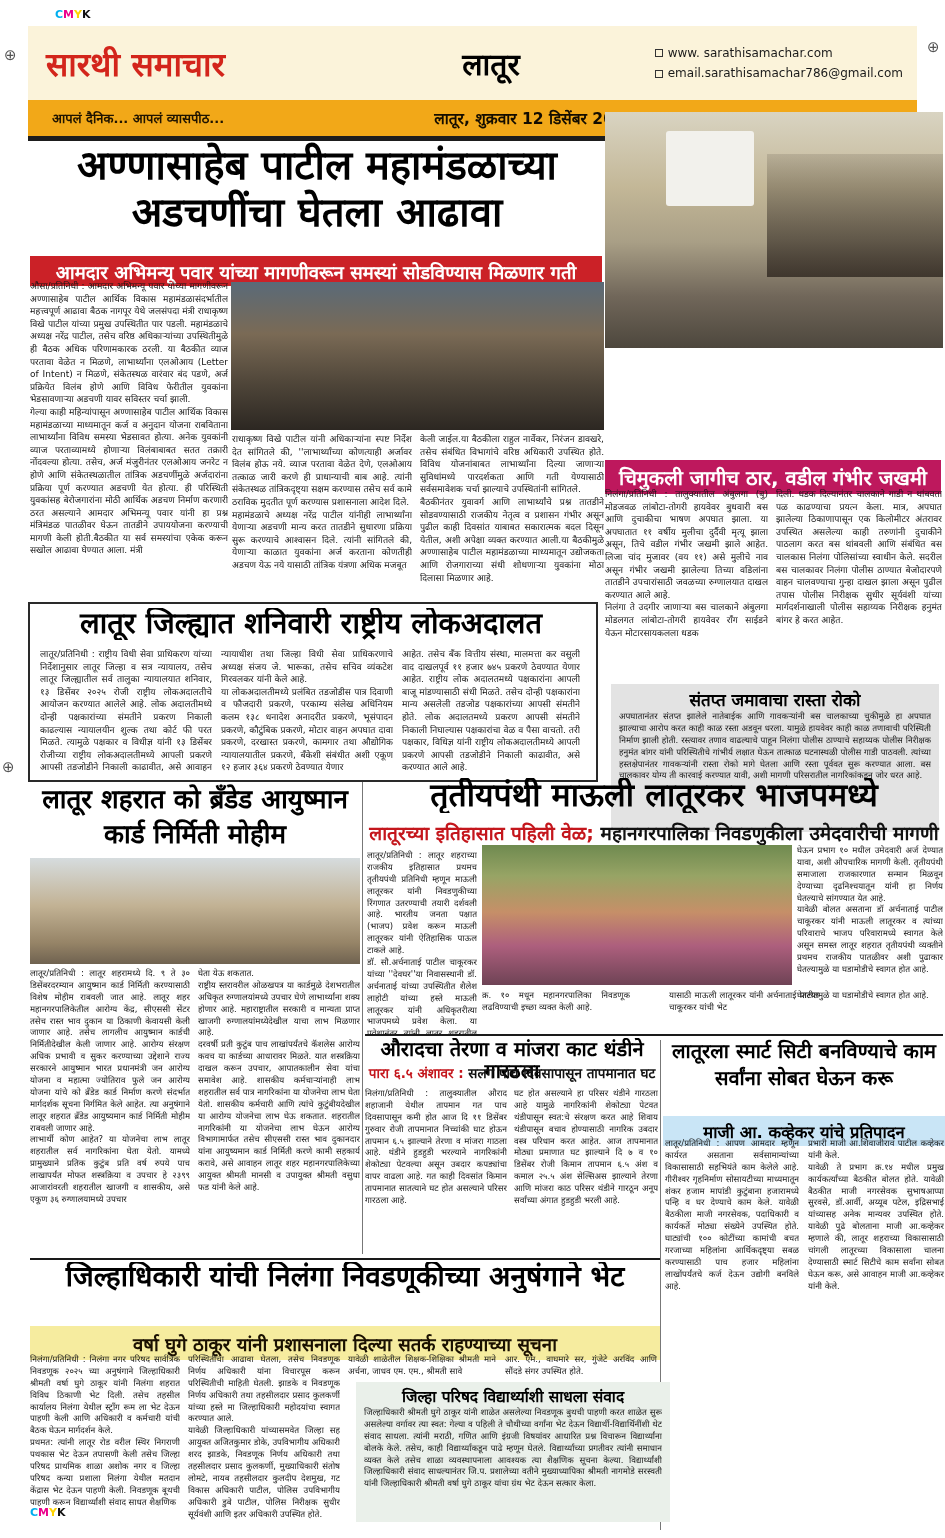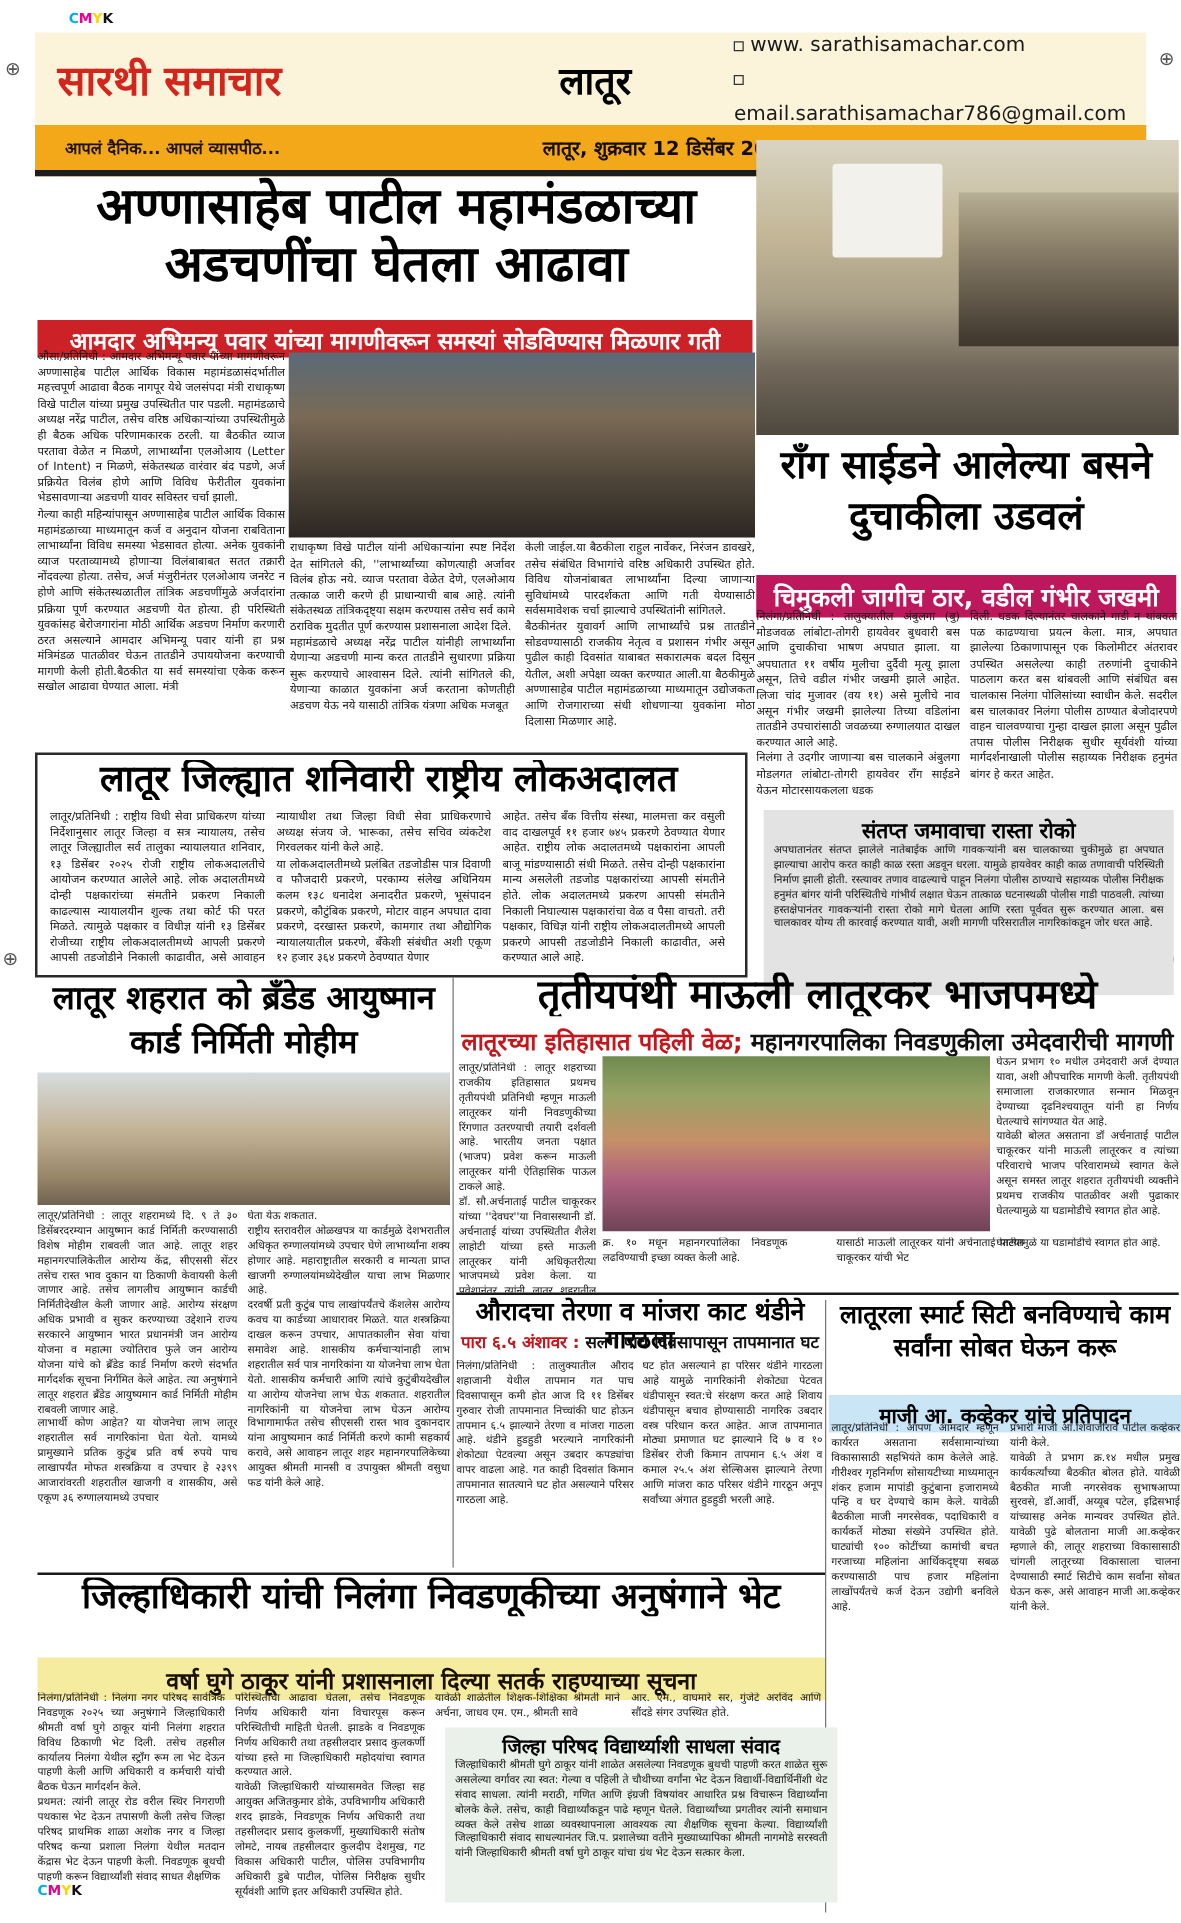--- a/index.html
+++ b/index.html
@@ -7,21 +7,21 @@
         font-family:"DejaVu Sans",sans-serif;color:#111;}
   .abs{position:absolute;}
   .regmark{color:#555;font-size:15px;}
   .cmyk{font-size:11px;font-weight:bold;letter-spacing:0px;}
   .cmyk .c{color:#00aeef}.cmyk .m{color:#ec008c}.cmyk .y{color:#ffd400}.cmyk .k{color:#111}
 
   
   .masthead{left:28px;top:26px;width:889px;height:74px;background:#FBF3DA;display:flex;align-items:center;}
   .brand{font-family:"DejaVu Serif",serif;font-size:33px;font-weight:bold;color:#D3251B;padding-left:18px;width:330px;}
   .mh-city{font-size:30px;font-weight:bold;color:#000;width:230px;text-align:center;}
-  .mh-contact{margin-left:auto;padding-right:14px;font-size:16px;line-height:1.7;color:#1a1a1a;}
+  .mh-contact{margin-left:auto;padding-right:14px;font-size:12px;line-height:1.7;color:#1a1a1a;}
   .mh-contact .sq{display:inline-block;width:6px;height:6px;border:1px solid #333;margin-right:5px;vertical-align:middle;}
   .yellowbar{left:28px;top:100px;width:889px;height:36px;background:#F2A818;border-bottom:5px solid #1d1d1d;
              display:flex;align-items:center;}
   .slogan{font-size:13px;font-weight:bold;color:#201400;padding-left:24px;width:300px;}
   .dateline{font-size:15.5px;font-weight:bold;color:#140d00;width:420px;text-align:center;}
 
   .headline{font-weight:bold;color:#000000;text-align:center;overflow:hidden;}
   .h-main{left:30px;top:142px;width:574px;font-size:40px;line-height:1.18;}
   .bar{display:flex;align-items:center;justify-content:center;font-weight:bold;overflow:hidden;margin-top:16px;}
   .bar-red{left:30px;top:240px;width:572px;height:30px;background:#CB2127;color:#fff;font-size:18.5px;}
@@ -96,27 +96,26 @@
   <div class="abs photo ph-meeting"></div>
   <div class="abs body-col" style="left:232px;top:433px;width:180px;height:168px;">राधाकृष्ण विखे पाटील यांनी अधिकाऱ्यांना स्पष्ट निर्देश देत सांगितले की, ''लाभार्थ्यांच्या कोणत्याही अर्जावर विलंब होऊ नये. व्याज परतावा वेळेत देणे, एलओआय तत्काळ जारी करणे ही प्राधान्याची बाब आहे. त्यांनी संकेतस्थळ तांत्रिकदृष्ट्या सक्षम करण्यास तसेच सर्व कामे ठराविक मुदतीत पूर्ण करण्यास प्रशासनाला आदेश दिले.
 महामंडळाचे अध्यक्ष नरेंद्र पाटील यांनीही लाभार्थ्यांना येणाऱ्या अडचणी मान्य करत तातडीने सुधारणा प्रक्रिया सुरू करण्याचे आश्वासन दिले. त्यांनी सांगितले की, येणाऱ्या काळात युवकांना अर्ज करताना कोणतीही अडचण येऊ नये यासाठी तांत्रिक यंत्रणा अधिक मजबूत</div>
   <div class="abs body-col" style="left:420px;top:433px;width:184px;height:168px;">केली जाईल.या बैठकीला राहुल नार्वेकर, निरंजन डावखरे, तसेच संबंधित विभागांचे वरिष्ठ अधिकारी उपस्थित होते. विविध योजनांबाबत लाभार्थ्यांना दिल्या जाणाऱ्या सुविधांमध्ये पारदर्शकता आणि गती येण्यासाठी सर्वसमावेशक चर्चा झाल्याचे उपस्थितांनी सांगितले.
 बैठकीनंतर युवावर्ग आणि लाभार्थ्यांचे प्रश्न तातडीने सोडवण्यासाठी राजकीय नेतृत्व व प्रशासन गंभीर असून पुढील काही दिवसांत याबाबत सकारात्मक बदल दिसून येतील, अशी अपेक्षा व्यक्त करण्यात आली.या बैठकीमुळे अण्णासाहेब पाटील महामंडळाच्या माध्यमातून उद्योजकता आणि रोजगाराच्या संधी शोधणाऱ्या युवकांना मोठा दिलासा मिळणार आहे.</div>
 
   <div class="abs photo ph-accident">
     <div class="van"></div>
     <div class="crowd"></div>
   </div>
-  <div class="abs headline h-accident">राँग साईडने आलेल्या बसने दुचाकीला उडवलं</div>
   <div class="abs bar bar-black">चिमुकली जागीच ठार, वडील गंभीर जखमी</div>
   <div class="abs body-col" style="left:605px;top:488px;width:163px;height:156px;">निलंगा/प्रतिनिधी : तालुक्यातील अंबुलगा (बु) मोडजवळ लांबोटा-तोगरी हायवेवर बुधवारी बस आणि दुचाकीचा भाषण अपघात झाला. या अपघातात ११ वर्षीय मुलीचा दुर्दैवी मृत्यू झाला असून, तिचे वडील गंभीर जखमी झाले आहेत. लिजा चांद मुजावर (वय ११) असे मुलीचे नाव असून गंभीर जखमी झालेल्या तिच्या वडिलांना तातडीने उपचारांसाठी जवळच्या रुग्णालयात दाखल करण्यात आले आहे.
 निलंगा ते उदगीर जाणाऱ्या बस चालकाने अंबुलगा मोडलगत लांबोटा-तोगरी हायवेवर राँग साईडने येऊन मोटारसायकलला धडक</div>
   <div class="abs body-col" style="left:776px;top:488px;width:166px;height:156px;">दिली. धडक दिल्यानंतर चालकाने गाडी न थांबवता पळ काढण्याचा प्रयत्न केला. मात्र, अपघात झालेल्या ठिकाणापासून एक किलोमीटर अंतरावर उपस्थित असलेल्या काही तरुणांनी दुचाकीने पाठलाग करत बस थांबवली आणि संबंधित बस चालकास निलंगा पोलिसांच्या स्वाधीन केले. सदरील बस चालकावर निलंगा पोलीस ठाण्यात बेजोदारपणे वाहन चालवण्याचा गुन्हा दाखल झाला असून पुढील तपास पोलीस निरीक्षक सुधीर सूर्यवंशी यांच्या मार्गदर्शनाखाली पोलीस सहाय्यक निरीक्षक हनुमंत बांगर हे करत आहेत.</div>
 
-  <div class="abs box-grey" style="left:611px;top:648px;width:328px;height:148px;padding:4px 8px;box-sizing:border-box;">
+  <div class="abs box-grey" style="left:611px;top:684px;width:328px;height:148px;padding:4px 8px;box-sizing:border-box;">
     <div class="box-title" style="font-size:17px;">संतप्त जमावाचा रास्ता रोको</div>
     <div class="body-col small" style="height:88px;">अपघातानंतर संतप्त झालेले नातेबाईक आणि गावकऱ्यांनी बस चालकाच्या चुकीमुळे हा अपघात झाल्याचा आरोप करत काही काळ रस्ता अडवून धरला. यामुळे हायवेवर काही काळ तणावाची परिस्थिती निर्माण झाली होती. रस्त्यावर तणाव वाढल्याचे पाहून निलंगा पोलीस ठाण्याचे सहाय्यक पोलीस निरीक्षक हनुमंत बांगर यांनी परिस्थितीचे गांभीर्य लक्षात घेऊन तात्काळ घटनास्थळी पोलीस गाडी पाठवली. त्यांच्या हस्तक्षेपानंतर गावकऱ्यांनी रास्ता रोको मागे घेतला आणि रस्ता पूर्ववत सुरू करण्यात आला. बस चालकावर योग्य ती कारवाई करण्यात यावी, अशी मागणी परिसरातील नागरिकांकडून जोर धरत आहे.</div>
   </div>
 
   <div class="abs lok-box"></div>
   <div class="abs headline h-lok">लातूर जिल्ह्यात शनिवारी राष्ट्रीय लोकअदालत</div>
   <div class="abs body-col" style="left:40px;top:648px;width:172px;height:124px;">लातूर/प्रतिनिधी : राष्ट्रीय विधी सेवा प्राधिकरण यांच्या निर्देशानुसार लातूर जिल्हा व सत्र न्यायालय, तसेच लातूर जिल्ह्यातील सर्व तालुका न्यायालयात शनिवार, १३ डिसेंबर २०२५ रोजी राष्ट्रीय लोकअदालतीचे आयोजन करण्यात आलेले आहे. लोक अदालतीमध्ये दोन्ही पक्षकारांच्या संमतीने प्रकरण निकाली काढल्यास न्यायालयीन शुल्क तथा कोर्ट फी परत मिळते. त्यामुळे पक्षकार व विधीज्ञ यांनी १३ डिसेंबर रोजीच्या राष्ट्रीय लोकअदालतीमध्ये आपली प्रकरणे आपसी तडजोडीने निकाली काढावीत, असे आवाहन प्रमुख जिल्हा व सत्र</div>
   <div class="abs body-col" style="left:221px;top:648px;width:172px;height:124px;">न्यायाधीश तथा जिल्हा विधी सेवा प्राधिकरणाचे अध्यक्ष संजय जे. भारूका, तसेच सचिव व्यंकटेश गिरवलकर यांनी केले आहे.
 या लोकअदालतीमध्ये प्रलंबित तडजोडीस पात्र दिवाणी व फौजदारी प्रकरणे, परकाम्य संलेख अधिनियम कलम १३८ धनादेश अनादरीत प्रकरणे, भूसंपादन प्रकरणे, कौटुंबिक प्रकरणे, मोटार वाहन अपघात दावा प्रकरणे, दरखास्त प्रकरणे, कामगार तथा औद्योगिक न्यायालयातील प्रकरणे, बँकेशी संबंधीत अशी एकूण १२ हजार ३६४ प्रकरणे ठेवण्यात येणार</div>
   <div class="abs body-col" style="left:402px;top:648px;width:178px;height:124px;">आहेत. तसेच बँक वित्तीय संस्था, मालमत्ता कर वसुली वाद दाखलपूर्व ११ हजार ७४५ प्रकरणे ठेवण्यात येणार आहेत. राष्ट्रीय लोक अदालतमध्ये पक्षकारांना आपली बाजू मांडण्यासाठी संधी मिळते. तसेच दोन्ही पक्षकारांना मान्य असलेली तडजोड पक्षकारांच्या आपसी संमतीने होते. लोक अदालतमध्ये प्रकरण आपसी संमतीने निकाली निघाल्यास पक्षकारांचा वेळ व पैसा वाचतो. तरी पक्षकार, विधिज्ञ यांनी राष्ट्रीय लोकअदालतीमध्ये आपली प्रकरणे आपसी तडजोडीने निकाली काढावीत, असे करण्यात आले आहे.</div>

